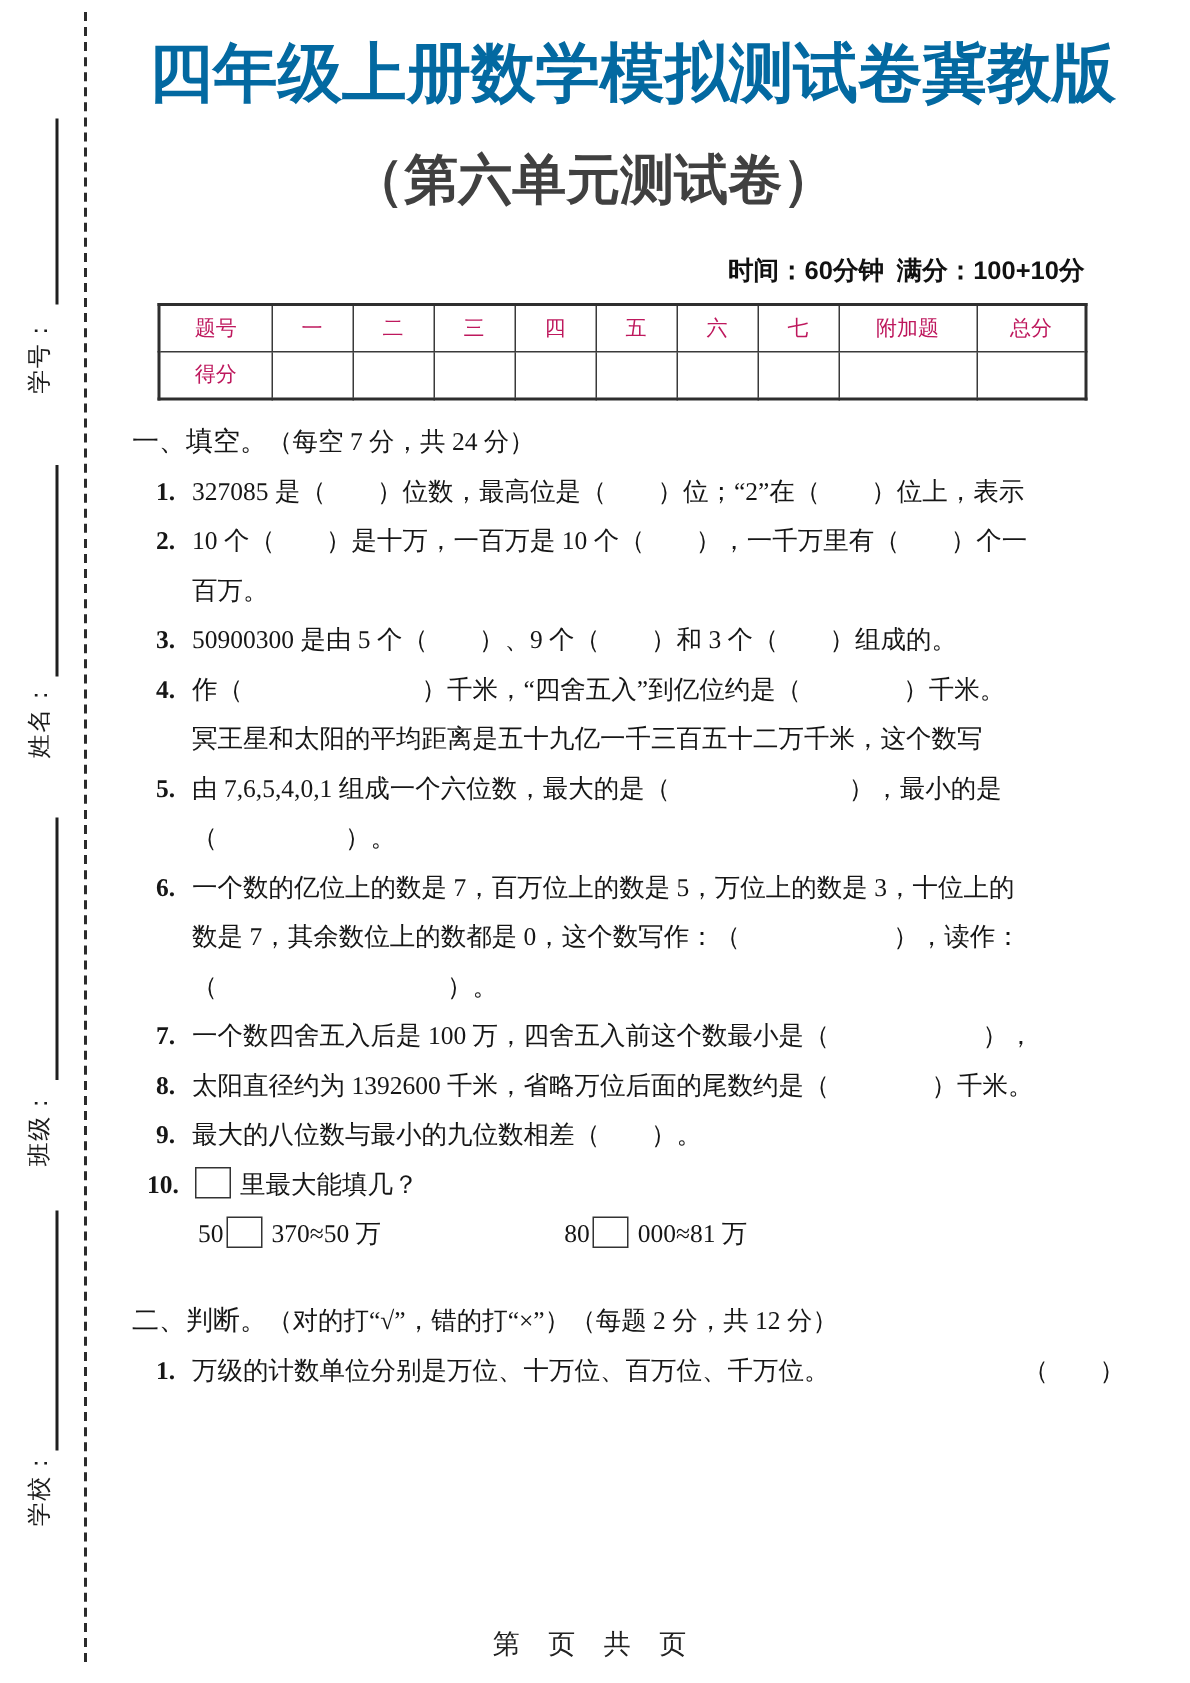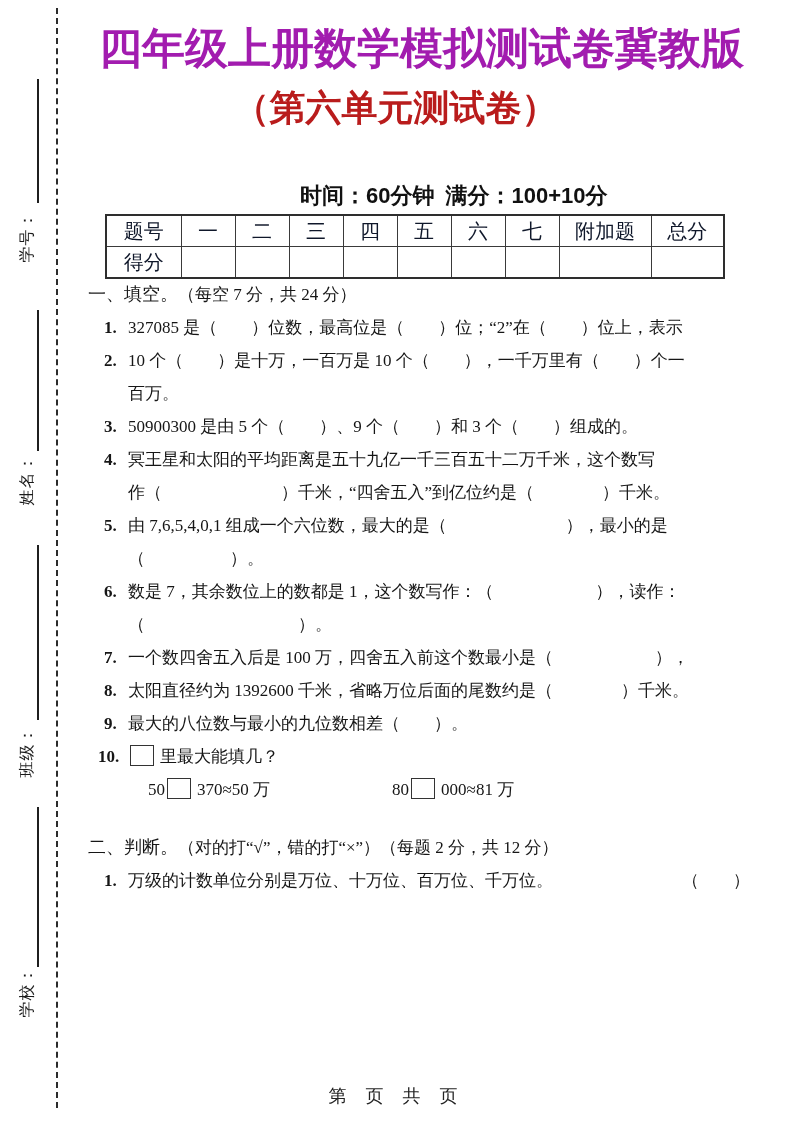--- a/index.html
+++ b/index.html
@@ -25,38 +25,38 @@
   }
   .sb-label.f1{top:226px;}
   .sb-label.f2{top:469px;}
   .sb-label.f3{top:741px;}
   .sb-label.f4{top:981px;}
 
   
   .title{
     position:absolute;left:58px;right:8px;top:20px;text-align:center;
     font-family:"Liberation Sans","DejaVu Sans",sans-serif;
-    font-weight:bold;font-size:43px;letter-spacing:0px;color:#a21caf;
+    font-weight:bold;font-size:43px;letter-spacing:0px;color:#0369a1;
   }
   .subtitle{
-    position:absolute;left:58px;right:60px;top:84px;text-align:center;
-    font-family:"Liberation Sans","DejaVu Sans",sans-serif;
-    font-weight:bold;font-size:36px;color:#b91c1c;
+    position:absolute;left:58px;right:60px;top:96px;text-align:center;
+    font-family:"Liberation Sans","DejaVu Sans",sans-serif;
+    font-weight:bold;font-size:36px;color:#404040;
   }
   .exam-info{
-    position:absolute;left:300px;right:70px;top:169px;
-    font-family:"Liberation Sans","DejaVu Sans",sans-serif;
-    font-weight:bold;font-size:22px;color:#111;margin-top:12px;
+    position:absolute;left:300px;right:70px;top:169px;text-align:right;
+    font-family:"Liberation Sans","DejaVu Sans",sans-serif;
+    font-weight:bold;font-size:17px;color:#111;
   }
 
   
   table.score{
-    position:absolute;left:105px;top:214px;width:618px;
+    position:absolute;left:105px;top:202px;width:618px;
     border-collapse:collapse;table-layout:fixed;
-    font-size:20px;color:#0f172a;
+    font-size:14px;color:#be185d;
   }
   table.score{border:2px solid #2e2e2e;}
   table.score td{
     border:1.3px solid #3a3a3a;height:30px;text-align:center;
     padding:0;vertical-align:middle;
   }
 
   
   .content{
     position:absolute;left:88px;top:278px;width:690px;
@@ -71,21 +71,21 @@
   .q{position:relative;padding-left:40px;}
   .qnum{position:absolute;left:16px;top:0;font-weight:bold;}
   .q.qten .qnum{left:10px;}
   .qline{display:block;white-space:nowrap;}
   .blank-box{
     display:inline-block;width:22px;height:19px;
     border:1.5px solid #333;vertical-align:-4px;margin:0 6px 0 2px;
     background:#fff;
   }
   .exprs .expr{display:inline-block;}
-  .exprs .expr.first{margin-left:20px;}
+  .exprs .expr.first{margin-left:4px;}
   .exprs .expr.second{margin-left:122px;}
   .judge-sec{margin-top:25px;}
   .answer-blank{float:right;margin-right:28px;}
 
   
   .footer{
     position:absolute;left:0;right:0;top:1084px;text-align:center;
     font-family:"Liberation Sans","DejaVu Sans",sans-serif;
     font-size:18px;letter-spacing:7px;color:#222;
   }
@@ -169,33 +169,34 @@
     <span class="qline">百万。</span>
   </div>
 
   <div class="q">
     <span class="qnum">3.</span>
     <span class="qline">50900300 是由 5 个（　　）、9 个（　　）和 3 个（　　）组成的。</span>
   </div>
 
   <div class="q">
     <span class="qnum">4.</span>
+    <span class="qline">作（　　　　　　　）千米，“四舍五入”到亿位约是（　　　　）千米。</span>
     <span class="qline">冥王星和太阳的平均距离是五十九亿一千三百五十二万千米，这个数写</span>
-    <span class="qline">作（　　　　　　　）千米，“四舍五入”到亿位约是（　　　　）千米。</span>
   </div>
 
   <div class="q">
     <span class="qnum">5.</span>
     <span class="qline">由 7,6,5,4,0,1 组成一个六位数，最大的是（　　　　　　　），最小的是</span>
     <span class="qline">（　　　　　）。</span>
   </div>
 
   <div class="q">
     <span class="qnum">6.</span>
-    <span class="qline">数是 7，其余数位上的数都是 1，这个数写作：（　　　　　　），读作：</span>
+    <span class="qline">一个数的亿位上的数是 7，百万位上的数是 5，万位上的数是 3，十位上的</span>
+    <span class="qline">数是 7，其余数位上的数都是 0，这个数写作：（　　　　　　），读作：</span>
     <span class="qline">（　　　　　　　　　）。</span>
   </div>
 
   <div class="q">
     <span class="qnum">7.</span>
     <span class="qline">一个数四舍五入后是 100 万，四舍五入前这个数最小是（　　　　　　），</span>
   </div>
 
   <div class="q">
     <span class="qnum">8.</span>

